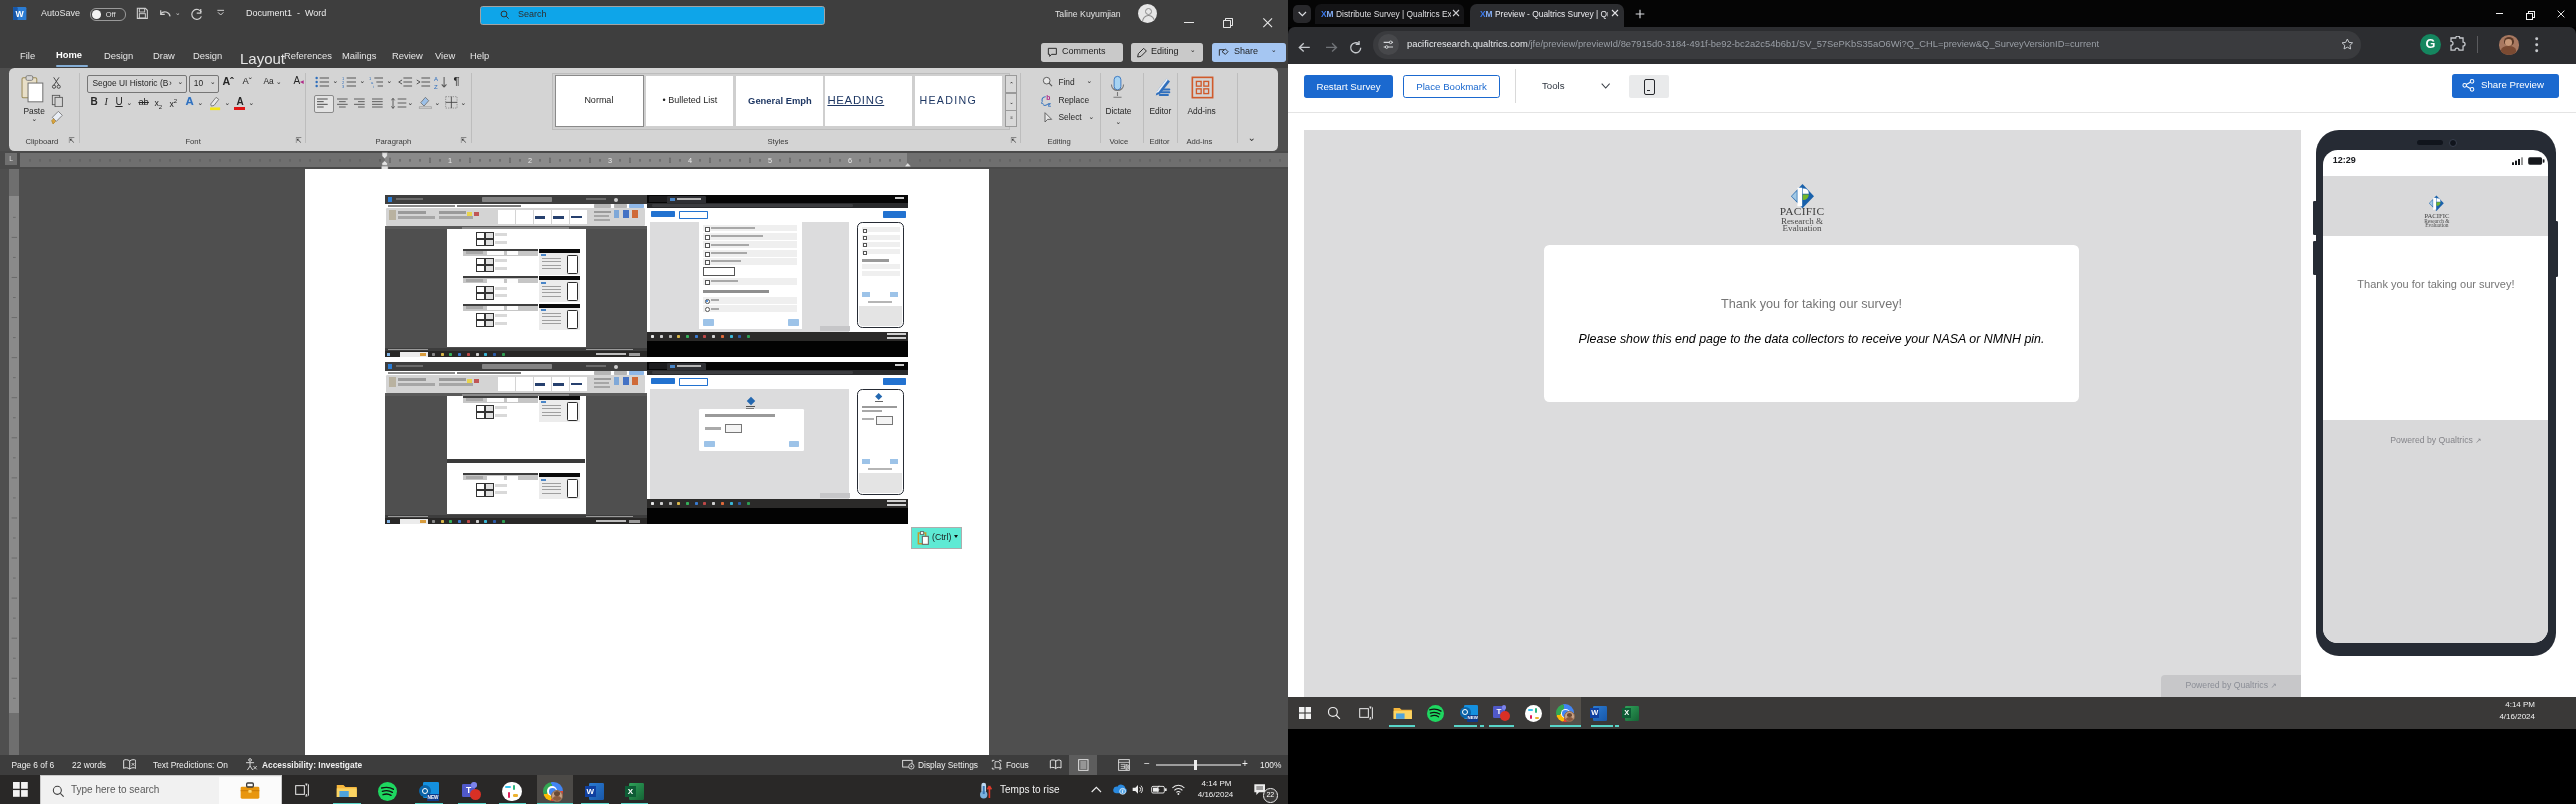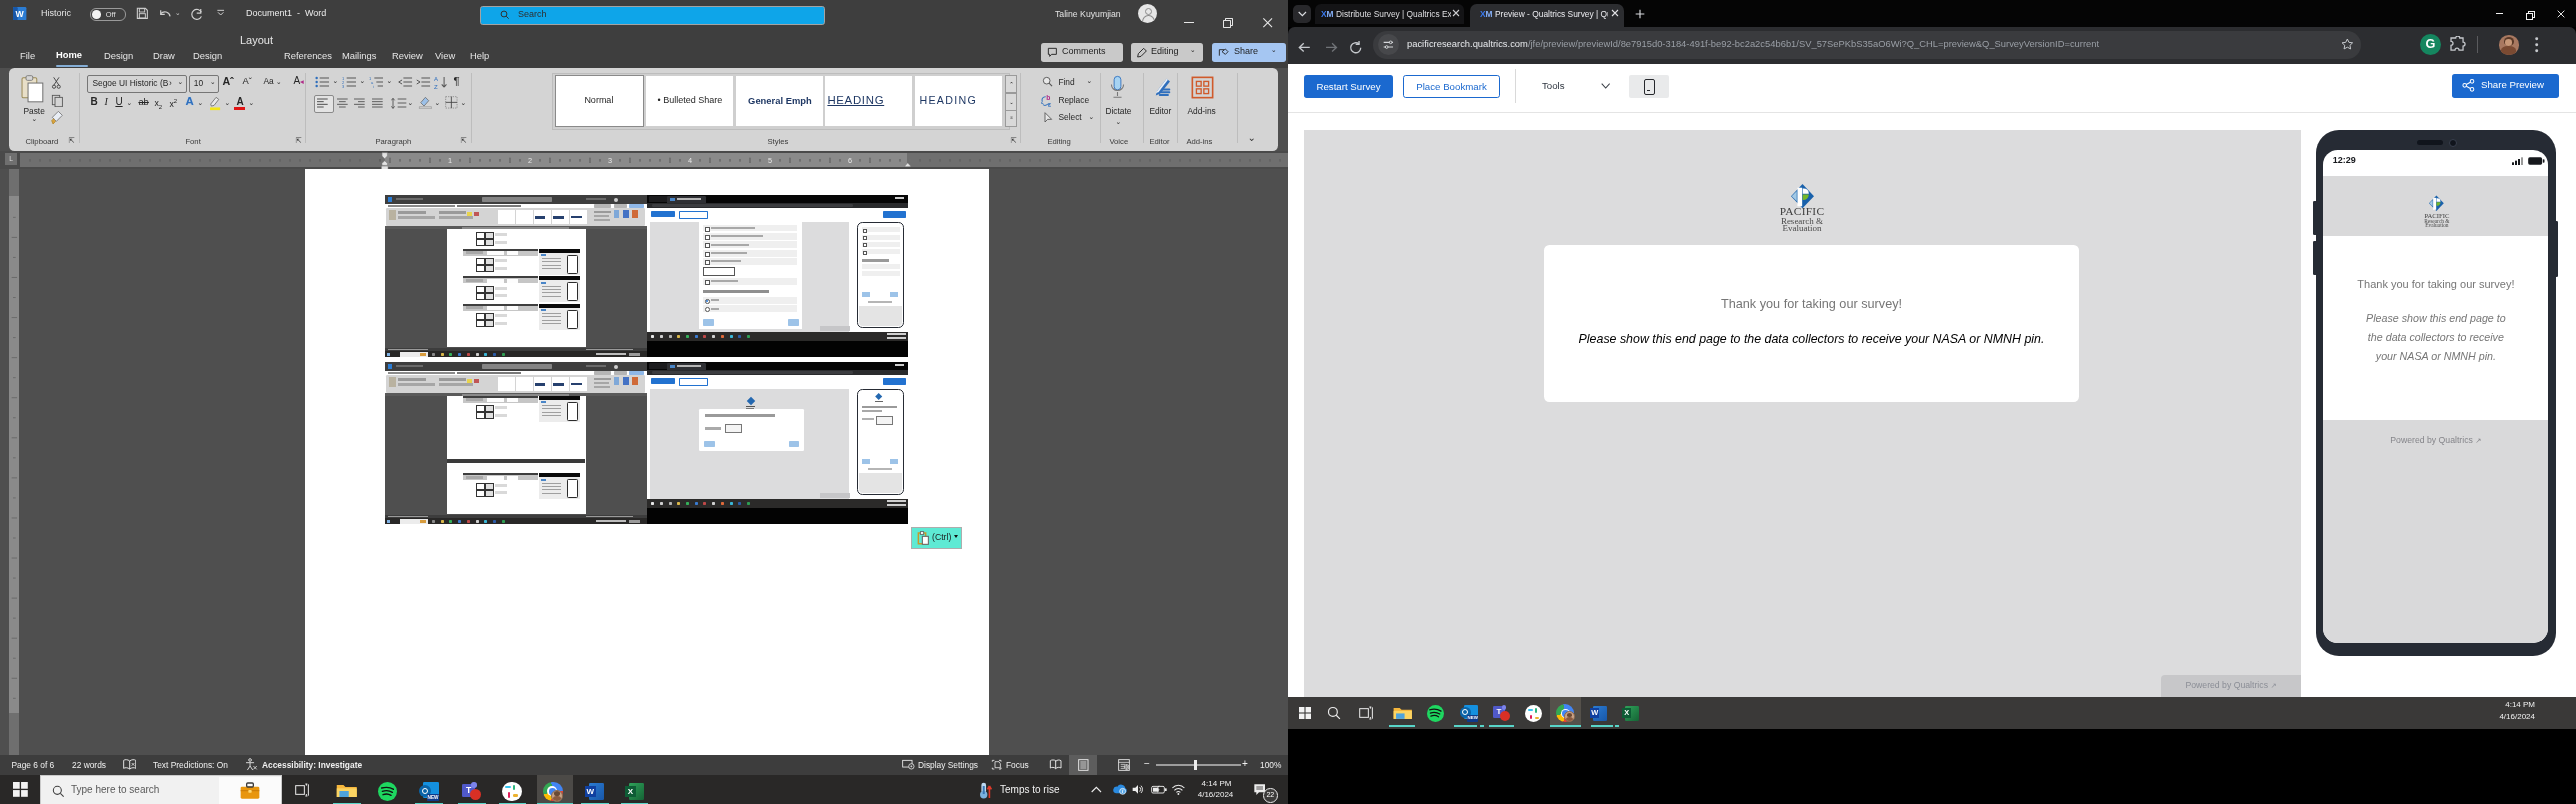--- a/index.html
+++ b/index.html
@@ -12,21 +12,21 @@
 <body>
 <div id="lm">
 
   <div class="abs" id="titlebar" style="left:0;top:0;width:1288px;height:68px;background:#3e3e3e;">
 
     <svg class="abs" style="left:13.4px;top:6.7px;" width="13.4" height="13.4" viewBox="0 0 20 20">
       <rect x="0" y="0" width="20" height="20" rx="2" fill="#2b7cd3"></rect>
       <rect x="0" y="0" width="7" height="20" rx="2" fill="#1857a8"></rect>
       <text x="10" y="15" font-size="13" font-weight="bold" fill="#fff" text-anchor="middle" font-family="Liberation Sans">W</text>
     </svg>
-    <div class="abs" style="left:41px;top:8px;font-size:9px;color:#e6e6e6;">Historic</div>
+    <div class="abs" style="left:41px;top:8px;font-size:9px;color:#e6e6e6;">AutoSave</div>
 
     <div class="abs" style="left:90px;top:8px;width:34px;height:11.4px;border:0.7px solid #9a9a9a;border-radius:6px;">
       <div class="abs" style="left:1.3px;top:1.3px;width:8.7px;height:8.7px;border-radius:50%;background:#f2f2f2;"></div>
       <div class="abs" style="left:14.8px;top:1.3px;font-size:7.4px;color:#e0e0e0;">Off</div>
     </div>
 
     <svg class="abs" style="left:136px;top:6.7px;" width="12.7" height="12.7" viewBox="0 0 19 19">
       <path d="M2 2 h12 l3 3 v12 h-15 z" fill="none" stroke="#cfcfcf" stroke-width="1.6"></path>
       <rect x="5" y="2.5" width="8" height="5" fill="none" stroke="#cfcfcf" stroke-width="1.4"></rect>
       <rect x="5" y="10" width="9" height="6.5" fill="none" stroke="#cfcfcf" stroke-width="1.4"></rect>
@@ -68,21 +68,21 @@
     <svg class="abs" style="left:1262px;top:17.4px;" width="11.4" height="11.4" viewBox="0 0 17 17">
       <path d="M2 2 L15 15 M15 2 L2 15" stroke="#e6e6e6" stroke-width="1.6"></path>
     </svg>
 
     <div class="abs" style="left:20px;top:50px;font-size:9.4px;color:#e6e6e6;">File</div>
     <div class="abs" style="left:56px;top:49px;font-size:9.4px;color:#fff;font-weight:bold;">Home</div>
     <div class="abs" style="left:56px;top:65px;width:32px;height:2px;background:#85aed6;border-radius:1.3px;"></div>
     <div class="abs" style="left:104px;top:50px;font-size:9.4px;color:#e6e6e6;">Design</div>
     <div class="abs" style="left:153px;top:50px;font-size:9.4px;color:#e6e6e6;">Draw</div>
     <div class="abs" style="left:193px;top:50px;font-size:9.4px;color:#e6e6e6;">Design</div>
-    <div class="abs" style="left:240px;top:34px;font-size:11px;color:#e6e6e6;">Layout</div>
+    <div class="abs" style="left:240px;top:50px;font-size:15px;color:#e6e6e6;">Layout</div>
     <div class="abs" style="left:284px;top:50px;font-size:9.4px;color:#e6e6e6;">References</div>
     <div class="abs" style="left:342px;top:50px;font-size:9.4px;color:#e6e6e6;">Mailings</div>
     <div class="abs" style="left:392px;top:50px;font-size:9.4px;color:#e6e6e6;">Review</div>
     <div class="abs" style="left:435px;top:50px;font-size:9.4px;color:#e6e6e6;">View</div>
     <div class="abs" style="left:470px;top:50px;font-size:9.4px;color:#e6e6e6;">Help</div>
 
     <div class="abs" style="left:1041px;top:43px;width:82px;height:19px;background:#c9c9c9;border-radius:2.7px;">
       <svg class="abs" style="left:6px;top:4px;" width="11.4" height="10.7" viewBox="0 0 17 16">
         <path d="M2 2 h12 v9 h-7 l-3 3 v-3 h-2 z" fill="none" stroke="#222" stroke-width="1.4"></path>
       </svg>
@@ -230,21 +230,21 @@
       <path d="M9.5 1 v17 M1 9.5 h17" stroke="#444" stroke-width="1.3"></path>
     </svg>
     <div class="abs" style="left:451px;top:31px;font-size:6.7px;">⌄</div>
     <div class="abs" style="left:366px;top:69px;font-size:7.7px;color:#3a3a3a;">Paragraph</div>
     <div class="abs" style="left:451px;top:68px;font-size:7.4px;color:#3a3a3a;">⇱</div>
 
     <div class="abs" style="left:543px;top:5.4px;width:456px;height:55px;border:0.7px solid #bdbdbd;background:#cfcfcf;"></div>
     <div class="abs" style="left:546px;top:7.4px;width:87px;height:50px;background:#fff;border:1px solid #8a8a8a;box-shadow:0 0 0 1.3px #fff inset;"></div>
     <div class="abs" style="left:546px;top:27px;width:87px;text-align:center;font-size:9px;">Normal</div>
     <div class="abs" style="left:637px;top:8px;width:87px;height:50px;background:#fff;"></div>
-    <div class="abs" style="left:637px;top:27px;width:87px;text-align:center;font-size:9px;">• Bulleted Share</div>
+    <div class="abs" style="left:637px;top:27px;width:87px;text-align:center;font-size:9px;">• Bulleted List</div>
     <div class="abs" style="left:727px;top:8px;width:87px;height:50px;background:#fff;"></div>
     <div class="abs" style="left:727px;top:27px;width:87px;text-align:center;font-size:9.4px;font-weight:bold;color:#1f3864;">General Emph</div>
     <div class="abs" style="left:816px;top:8px;width:87px;height:50px;background:#fff;overflow:hidden;"></div>
     <div class="abs" style="left:818px;top:25.5px;width:87px;font-size:11.4px;letter-spacing:0.7px;color:#1f3864;text-decoration:underline;white-space:nowrap;overflow:hidden;">HEADING</div>
     <div class="abs" style="left:906px;top:8px;width:87px;height:50px;background:#fff;overflow:hidden;"></div>
     <div class="abs" style="left:910px;top:25.5px;width:82px;font-size:10.7px;letter-spacing:1.3px;color:#1f3864;white-space:nowrap;overflow:hidden;">HEADING</div>
     <div class="abs" style="left:996px;top:7.4px;width:10px;height:16px;border:0.7px solid #9a9a9a;background:#d9d9d9;font-size:5.4px;text-align:center;line-height:16px;">⌃</div>
     <div class="abs" style="left:996px;top:25px;width:10px;height:16px;border:0.7px solid #9a9a9a;background:#d9d9d9;font-size:5.4px;text-align:center;line-height:16px;">⌄</div>
     <div class="abs" style="left:996px;top:42px;width:10px;height:15.4px;border:0.7px solid #9a9a9a;background:#d9d9d9;font-size:5.4px;text-align:center;line-height:13.4px;">⌅</div>
     <div class="abs" style="left:758px;top:69px;font-size:7.7px;color:#3a3a3a;">Styles</div>
@@ -1031,21 +1031,20 @@
             <rect x="9.5" y="5.5" width="7" height="27.5" fill="#fff"></rect>
             <path d="M17.3 6.5 h1.7 a7.3 7.3 0 0 1 7.3 7.3 v0.7 h-9 z" fill="#fff"></path>
             <path d="M17.3 15.7 h9 v0.3 a8 8 0 0 1 -9 7.7 z" fill="#76b82a"></path>
           </svg>
           <div class="abs" style="left:80px;top:36px;width:67px;text-align:center;font-family:'Liberation Serif',serif;font-size:6.7px;color:#404040;">PACIFIC</div>
           <div class="abs" style="left:80px;top:42px;width:67px;text-align:center;font-family:'Liberation Serif',serif;font-size:5.4px;color:#4a4a4a;">Research &amp;</div>
           <div class="abs" style="left:80px;top:46px;width:67px;text-align:center;font-family:'Liberation Serif',serif;font-size:5.4px;color:#4a4a4a;">Evaluation</div>
         </div>
 
         <div class="abs" style="left:0;top:128px;width:225px;text-align:center;font-size:11px;color:#767676;">Thank you for taking our survey!</div>
-        <div class="abs" style="left:0;top:159px;width:225px;text-align:center;font-size:10.7px;font-style:italic;color:#767676;line-height:19px;">Please show this end page to<br>the data collectors to receive<br>your NASA or NMNH pin.</div>
 
         <div class="abs" style="left:0;top:270px;width:225px;height:223px;background:#d9d9da;">
           <div class="abs" style="left:0;top:15.4px;width:225px;text-align:center;font-size:8.7px;color:#85858a;">Powered by Qualtrics <span style="font-size:7.4px;">↗</span></div>
         </div>
       </div>
     </div>
   </div>
 
   <div class="abs" id="taskbarR" style="left:0;top:697px;width:1288px;height:32px;background:#3a3938;">
     <svg class="abs" style="left:10.7px;top:10px;" width="12" height="12" viewBox="0 0 22 22">

